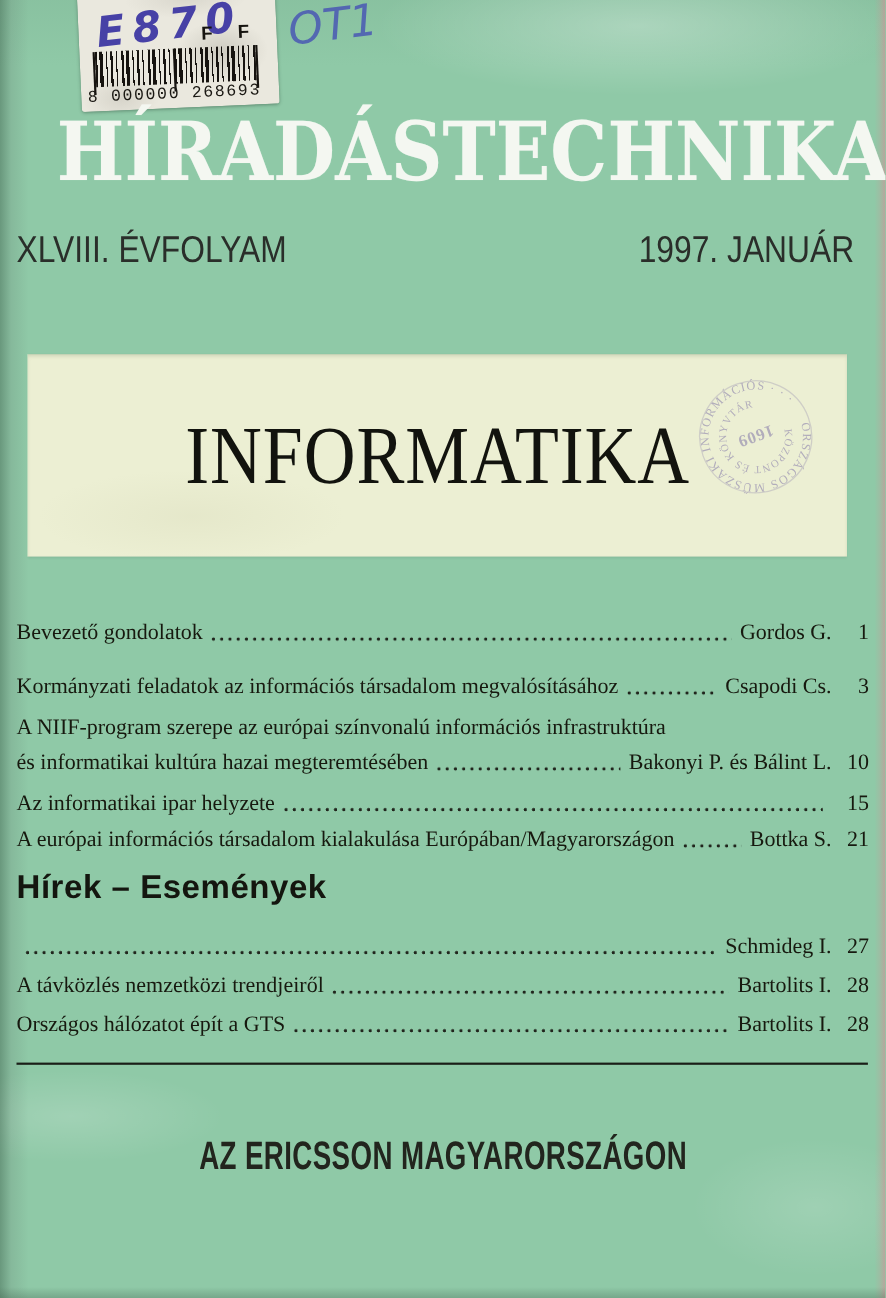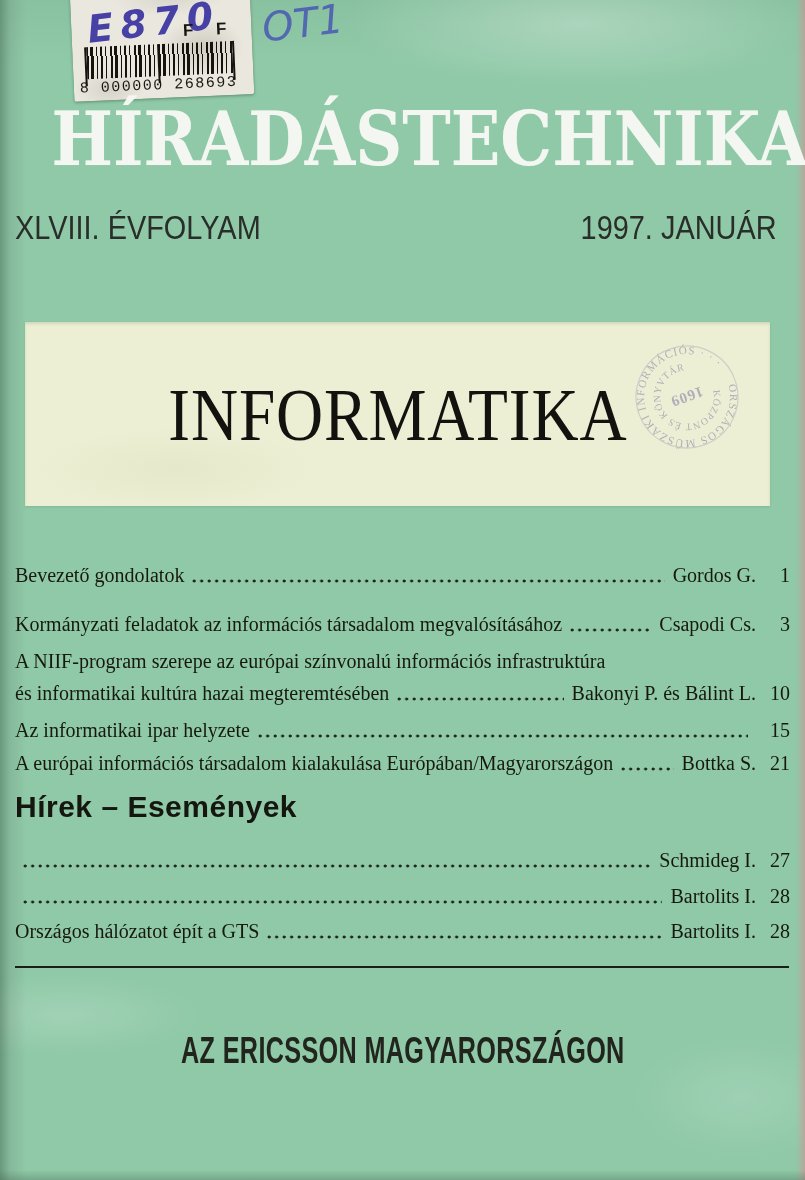--- a/index.html
+++ b/index.html
@@ -176,20 +176,21 @@
   </div>
 
   <h2 class="section">Hírek – Események</h2>
 
   <div class="toc-row" style="top:849px">
     <span class="leader"></span>
     <span class="aa">Schmideg I.</span>
     <span class="pp">27</span>
   </div>
   <div class="toc-row" style="top:885px">
+    <span class="tt">A távközlés nemzetközi trendjeiről</span>
     <span class="leader"></span>
     <span class="aa">Bartolits I.</span>
     <span class="pp">28</span>
   </div>
   <div class="toc-row" style="top:920px">
     <span class="tt">Országos hálózatot épít a GTS</span>
     <span class="leader"></span>
     <span class="aa">Bartolits I.</span>
     <span class="pp">28</span>
   </div>

